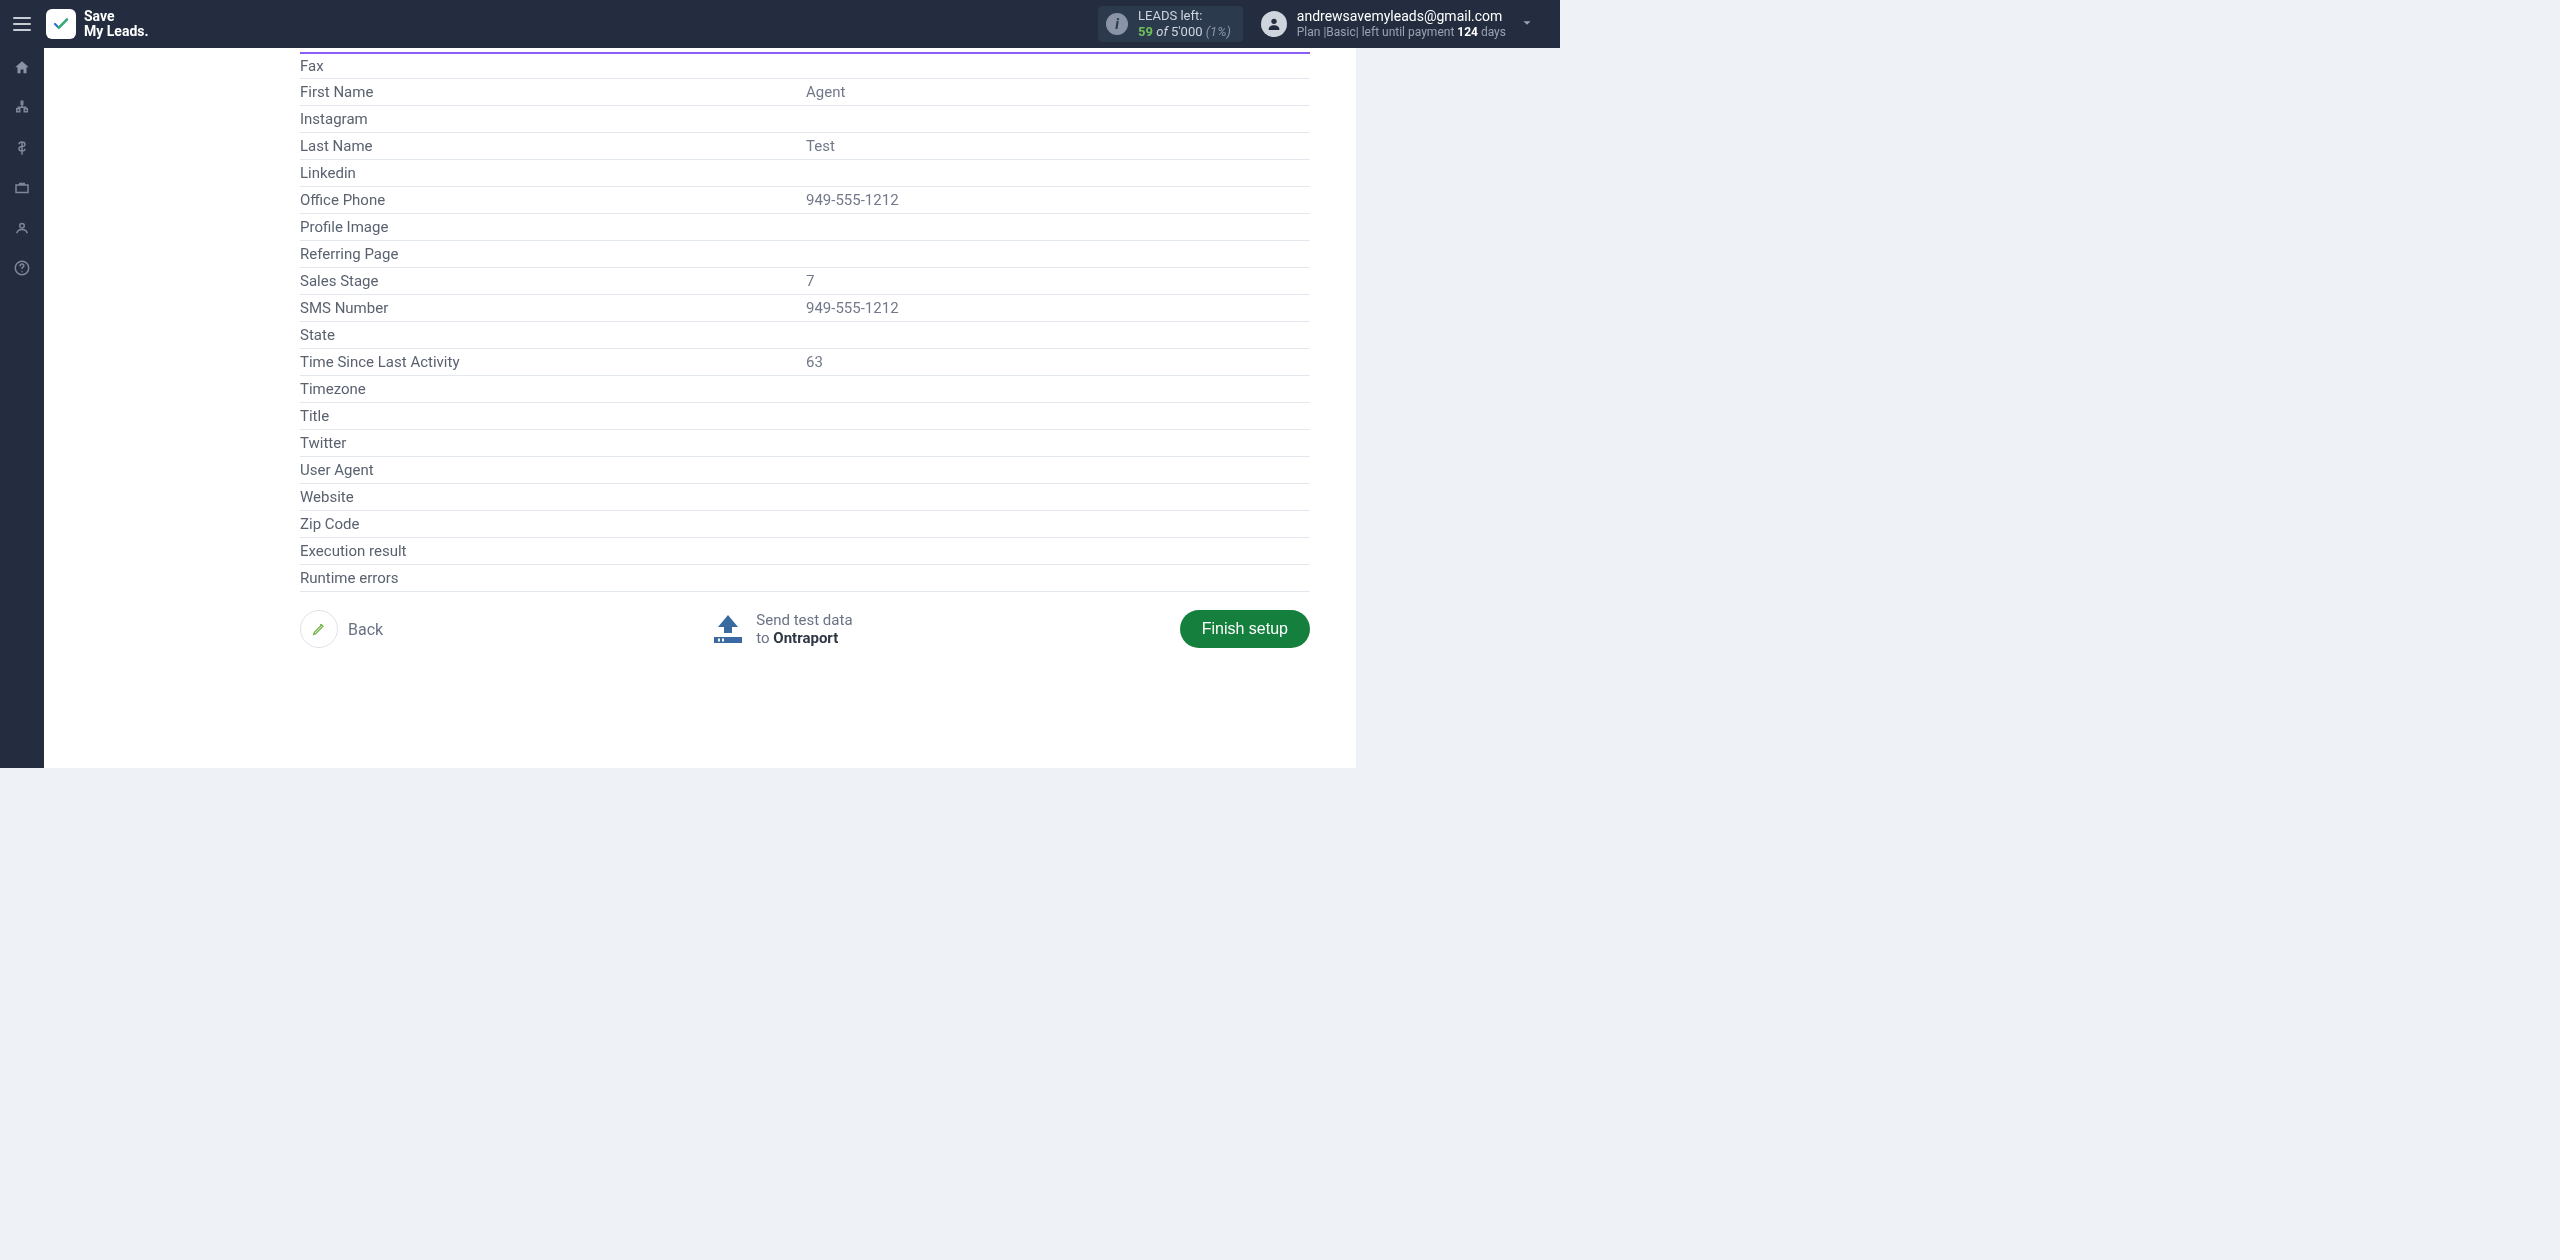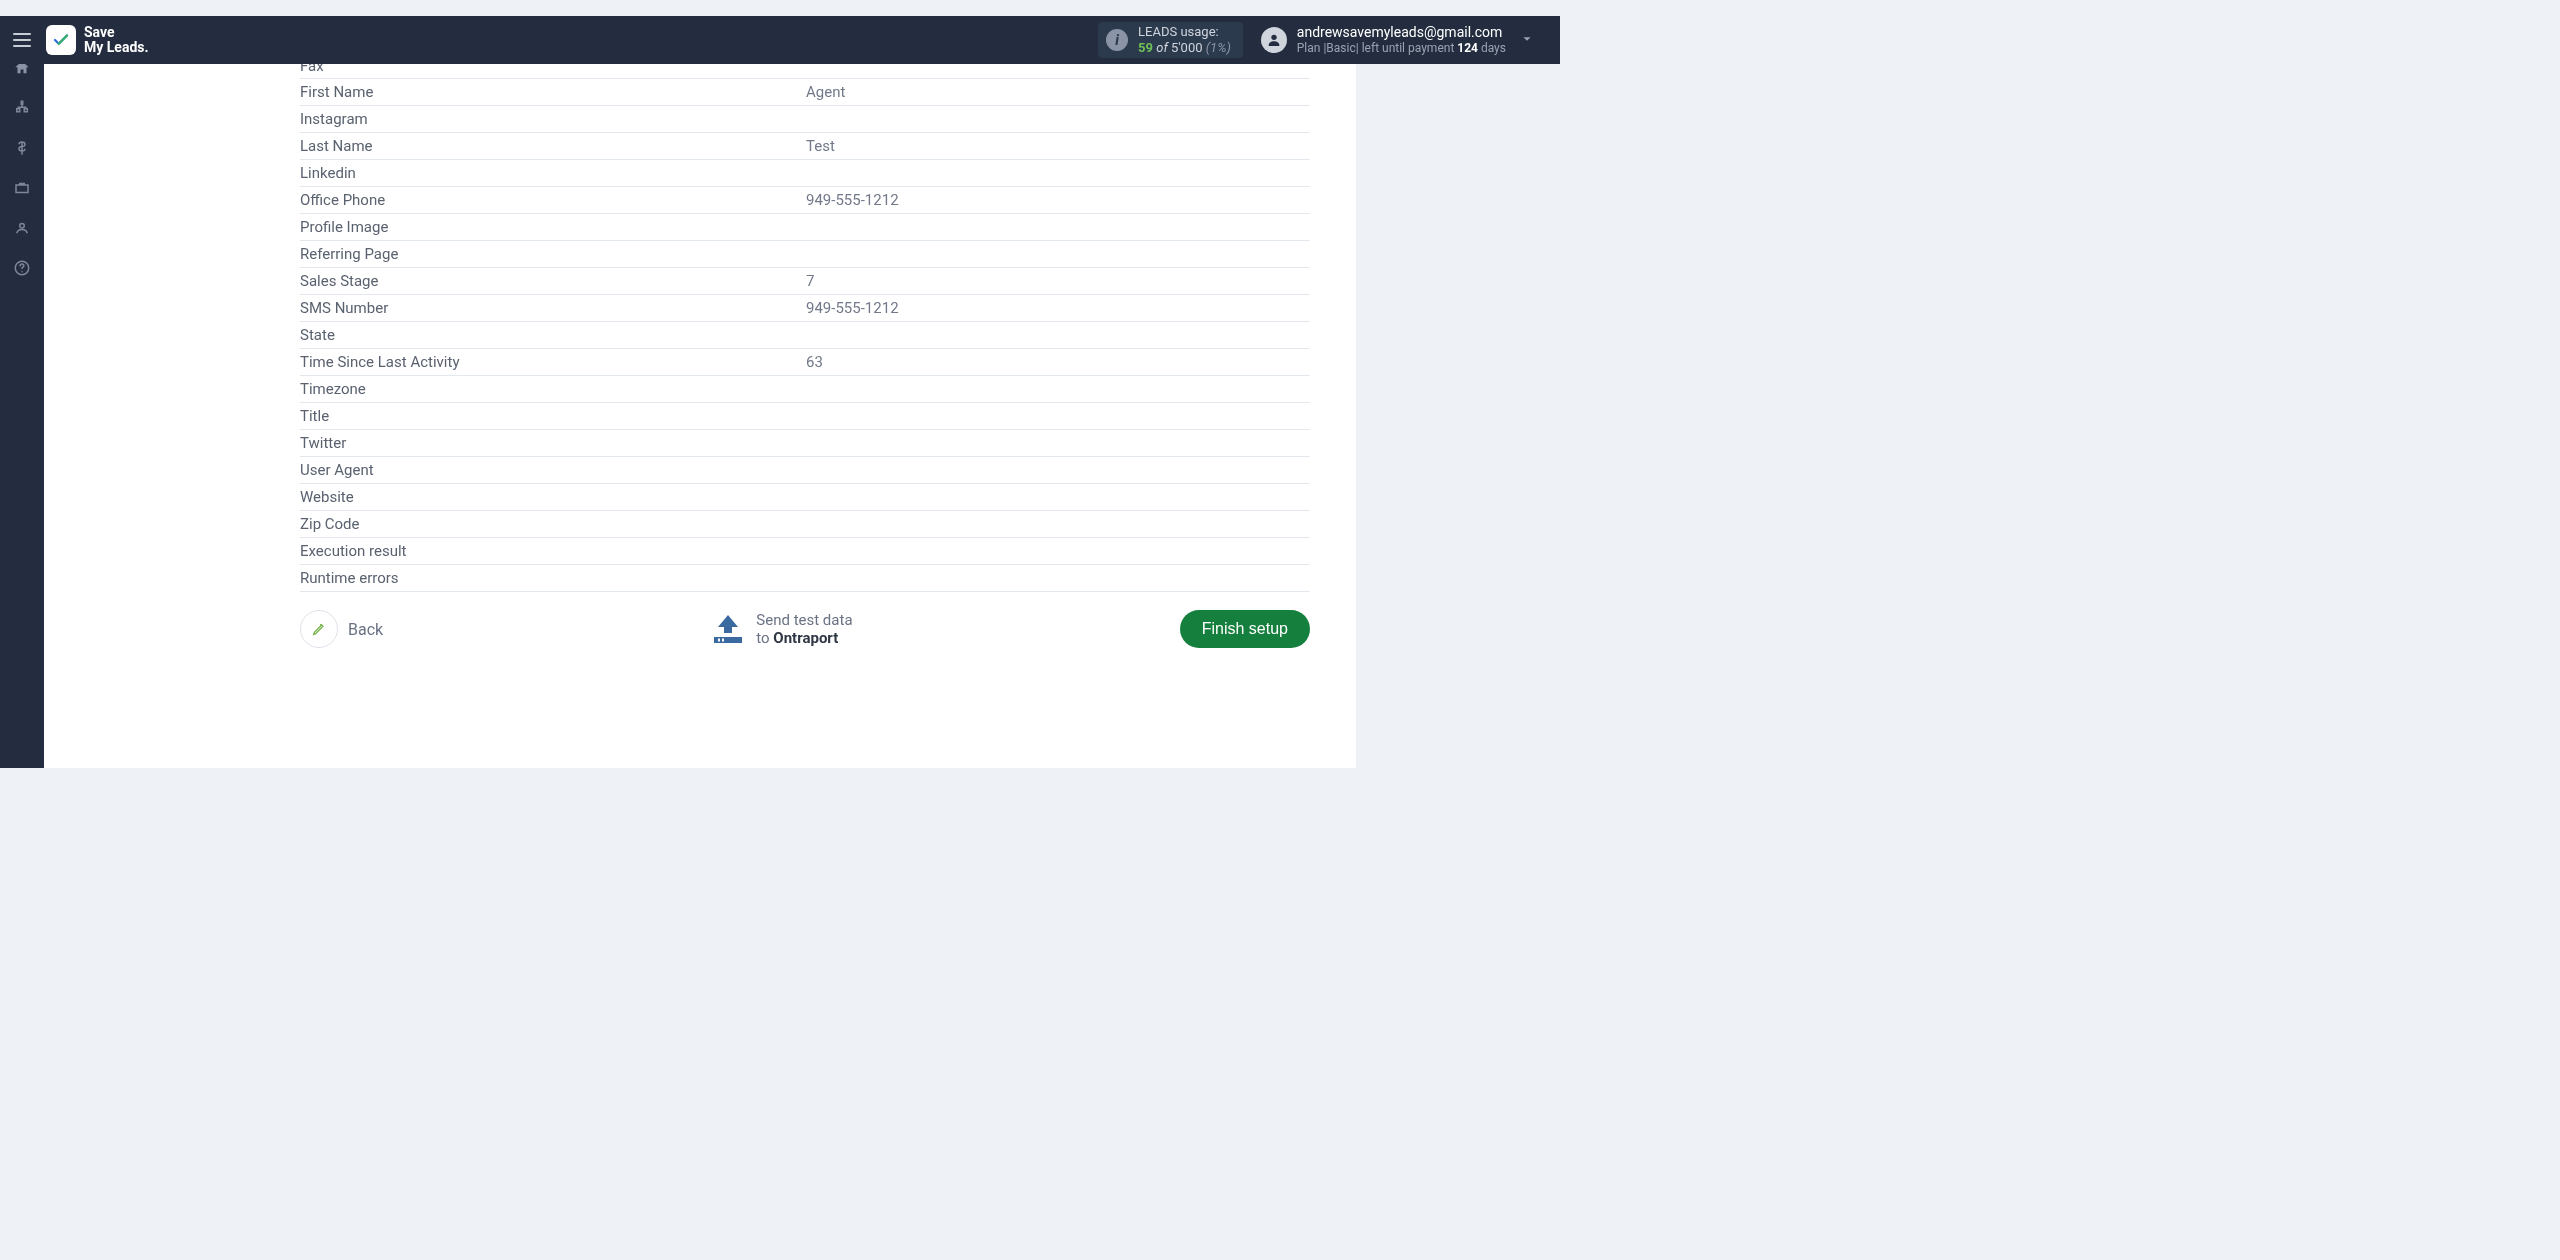--- a/index.html
+++ b/index.html
@@ -7,21 +7,21 @@
   body {
     font-family: -apple-system, BlinkMacSystemFont, "Segoe UI", Roboto, "Helvetica Neue", Arial, sans-serif;
     background: #eef2f6;
     color: #4a5568;
     font-size: 14px;
   }
   .viewport { width: 1560px; height: 768px; position: relative; overflow: hidden; }
 
   
   .topbar {
-    position: absolute; top: 16px; left: 0; right: 0; height: 48px;
+    position: absolute; top: 0; left: 0; right: 0; height: 48px;
     background: #232d3f;
     display: flex; align-items: center;
     color: #f0f0f0;
     z-index: 10;
   }
   .hamburger {
     width: 44px; height: 48px; display: flex; align-items: center; justify-content: center;
     cursor: pointer;
   }
   .hamburger-lines { width: 18px; height: 14px; display: flex; flex-direction: column; justify-content: space-between; }
@@ -165,21 +165,21 @@
         <div>Save</div>
         <div>My Leads.</div>
       </div>
     </div>
 
     <div class="topbar-spacer"></div>
 
     <div class="leads-usage">
       <div class="info-circ">i</div>
       <div class="lines">
-        <div class="l1">LEADS usage:</div>
+        <div class="l1">LEADS left:</div>
         <div class="l2">
           <span class="lu-used">59</span>
           <span class="lu-of">of</span>
           <span class="lu-max">5'000</span>
           <span class="lu-pct">(1%)</span>
         </div>
       </div>
     </div>
 
     <div class="user-block">

